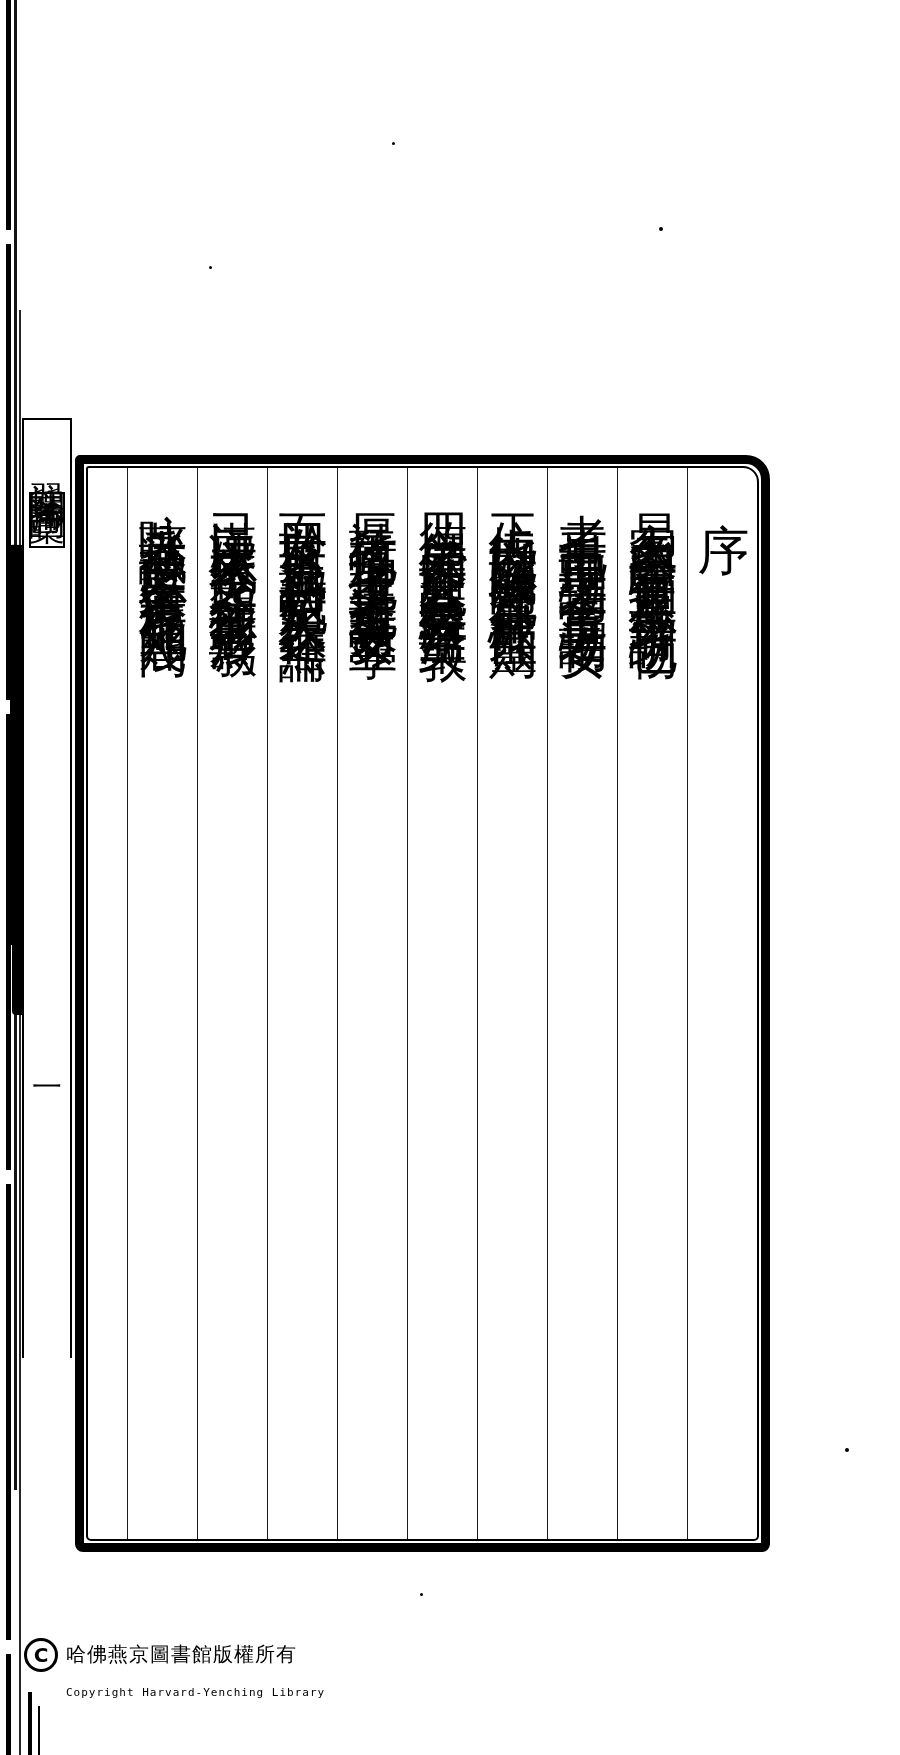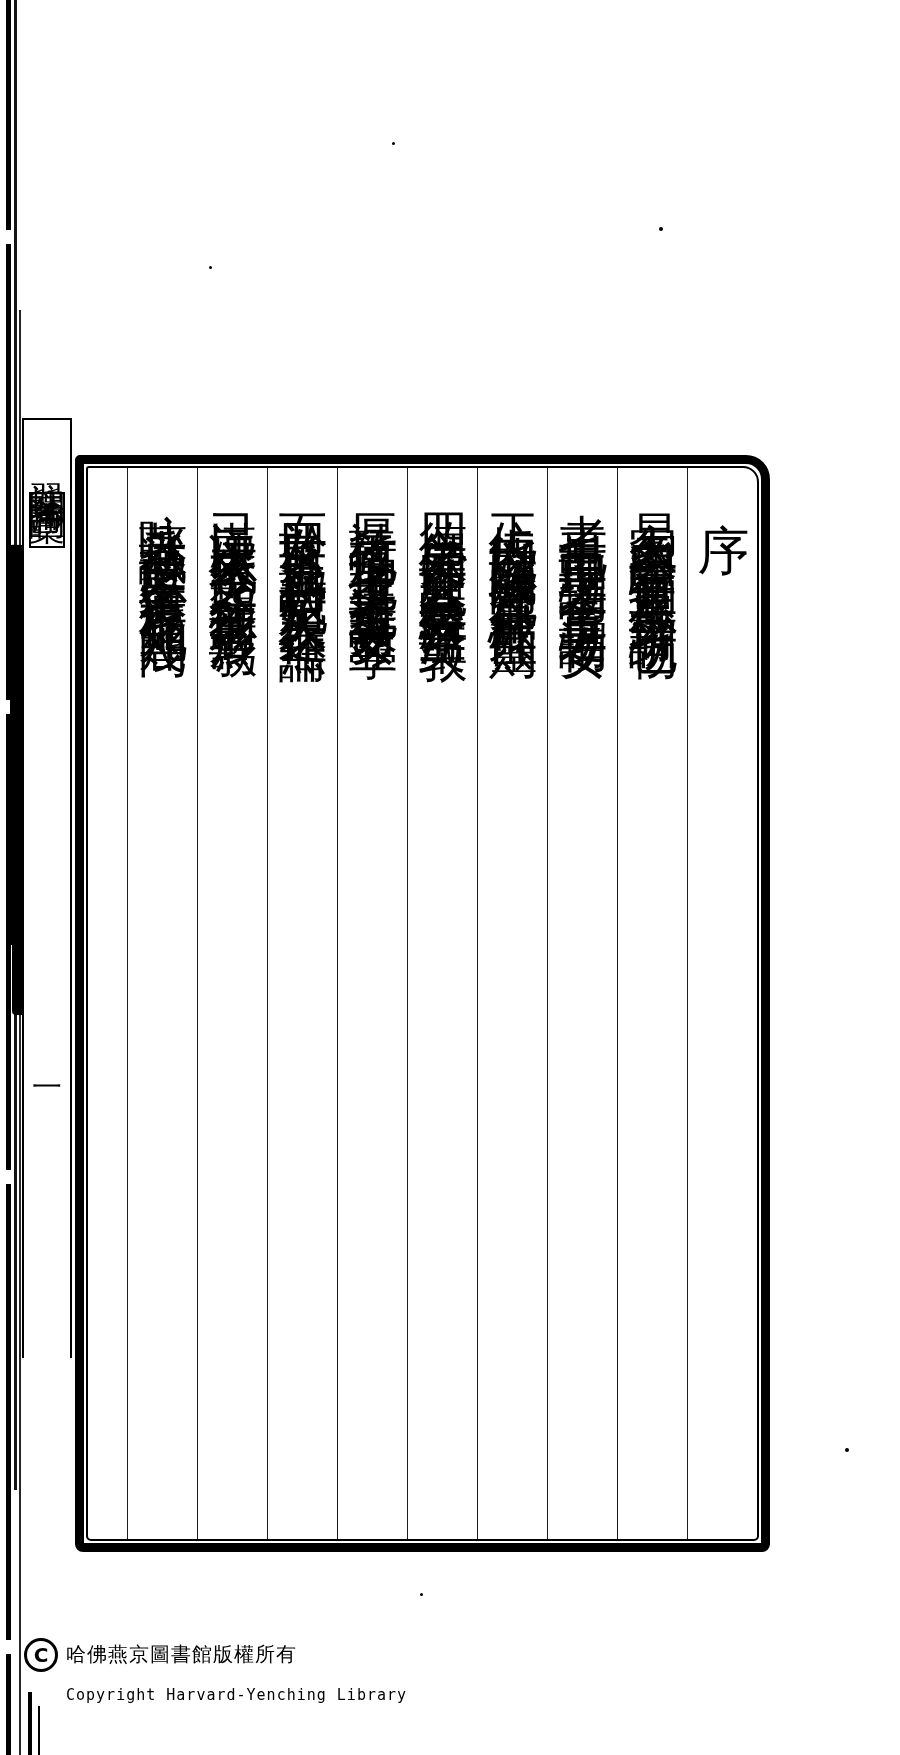--- a/index.html
+++ b/index.html
@@ -65,21 +65,21 @@
     border:3px solid #000;border-radius:50%;
     display:flex;align-items:center;justify-content:center;
     font-family:"DejaVu Sans",sans-serif;font-size:20px;font-weight:bold;
   }
   .stamp-zh{
     position:absolute;left:66px;top:1641px;
     font-family:Liberation Mono, monospace;font-size:20px;letter-spacing:1px;white-space:nowrap;
   }
   .stamp-en{
     position:absolute;left:66px;top:1686px;
-    font-family:"DejaVu Sans Mono",monospace;font-size:15px;letter-spacing:1px;white-space:nowrap;text-align:center;
+    font-family:"DejaVu Sans Mono",monospace;font-size:11px;letter-spacing:1px;white-space:nowrap;text-align:center;
   }
 </style>
 </head>
 <body>
 
 <div class="page">
 
   <div class="streak s1"></div>
   <div class="streak s2"></div>
   <div class="streak s3"></div>

